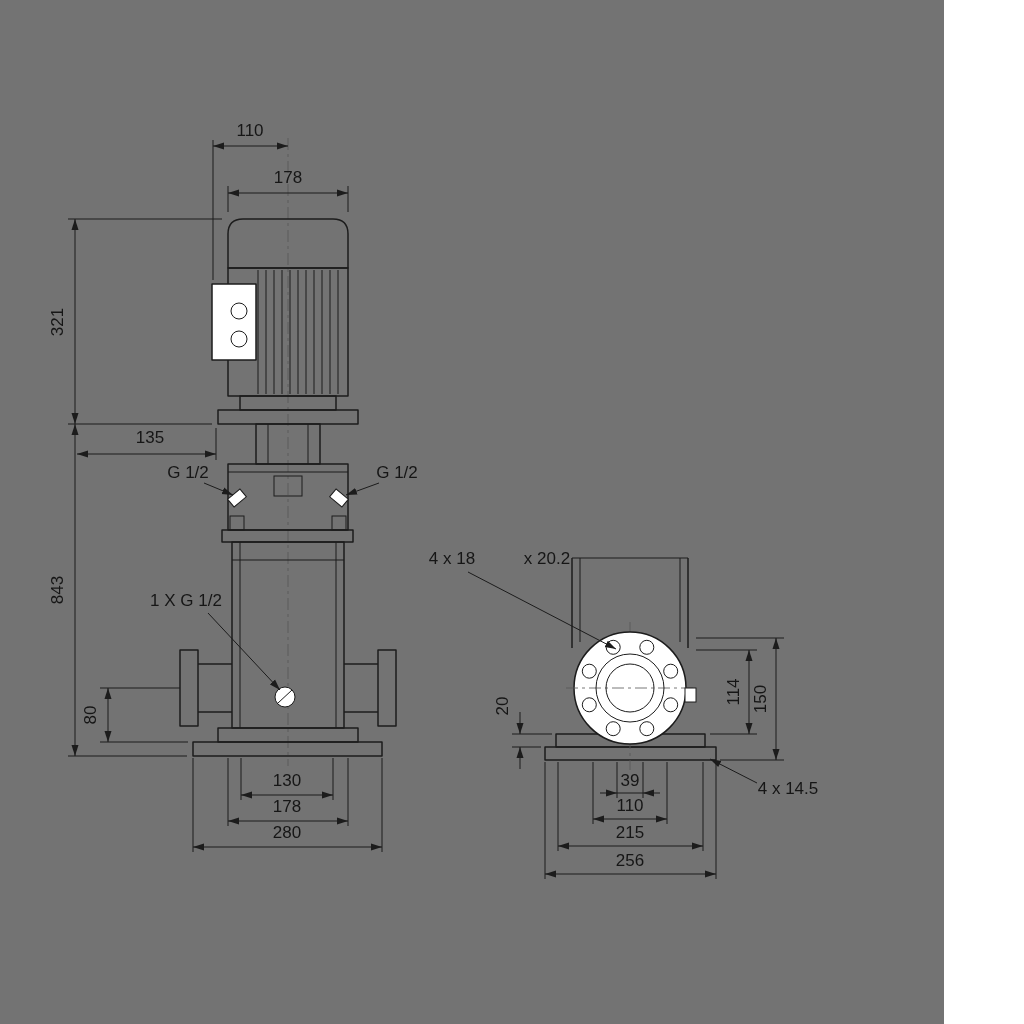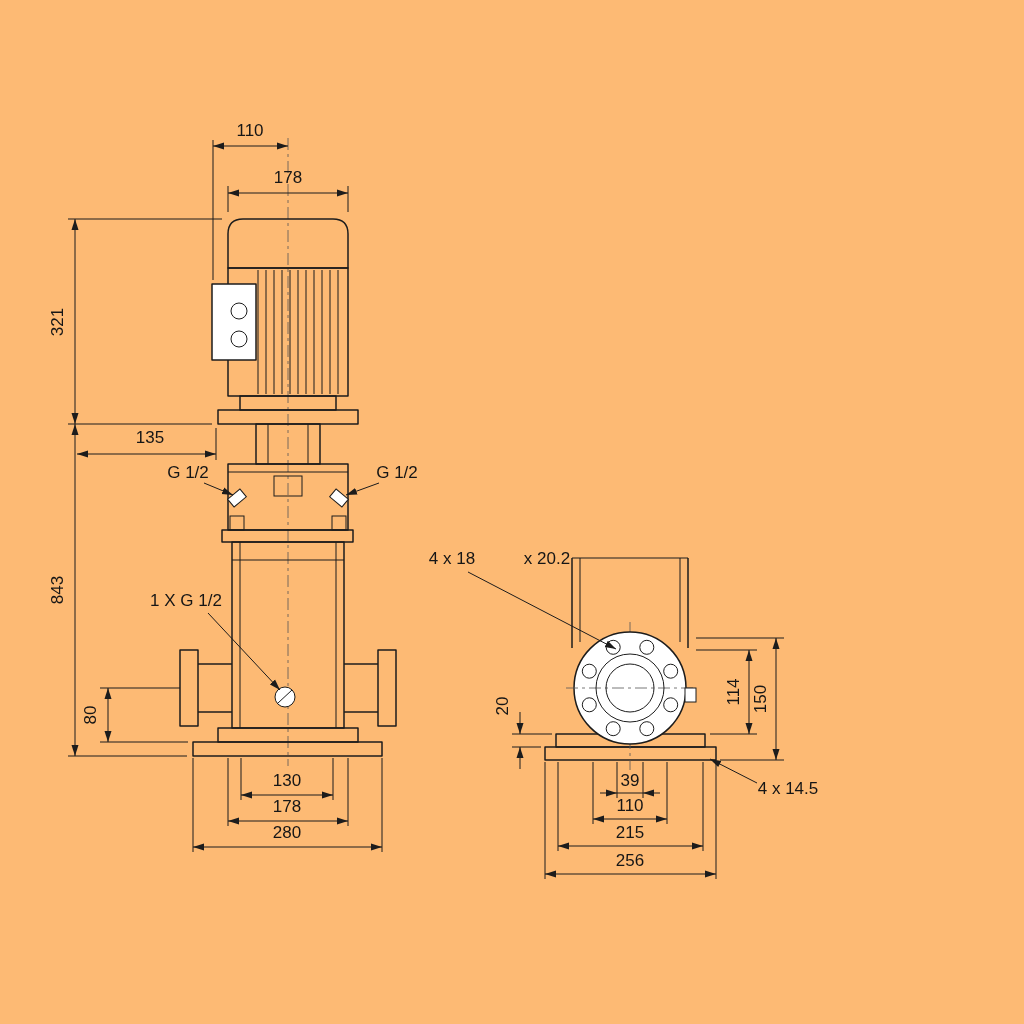--- a/index.html
+++ b/index.html
@@ -1,16 +1,16 @@
 <!DOCTYPE html>
 <html><head>
 <meta charset="utf-8">
 <style>
   html,body{margin:0;padding:0;background:#fff}
-  .canvas{width:1024px;height:1024px;background:#fdba74;position:relative;font-family:"Liberation Sans",sans-serif}
+  .canvas{width:944px;height:1024px;background:#737373;position:relative;font-family:"Liberation Sans",sans-serif}
   svg{display:block}
   svg text{font-family:"Liberation Sans",sans-serif;font-size:17px;fill:#161616;text-anchor:middle}
   .o{fill:none;stroke:#1c1c1c;stroke-width:1.5;stroke-linejoin:round}
   .of{fill:#ffffff;stroke:#1c1c1c;stroke-width:1.5;stroke-linejoin:round}
   .t{fill:none;stroke:#1c1c1c;stroke-width:1}
   .tf{fill:#ffffff;stroke:#1c1c1c;stroke-width:1}
   .d{fill:none;stroke:#1c1c1c;stroke-width:1}
   .cl{fill:none;stroke:#555;stroke-width:0.8;stroke-dasharray:12 4 3 4}
 </style>
 </head>

